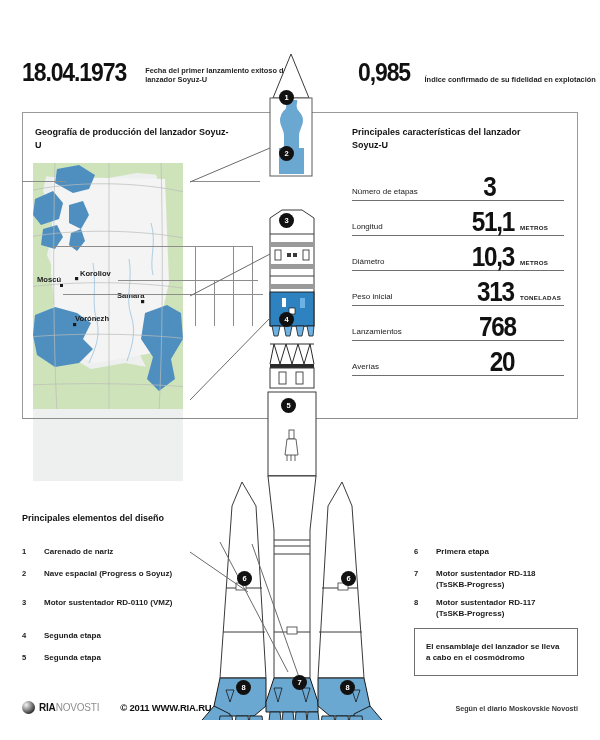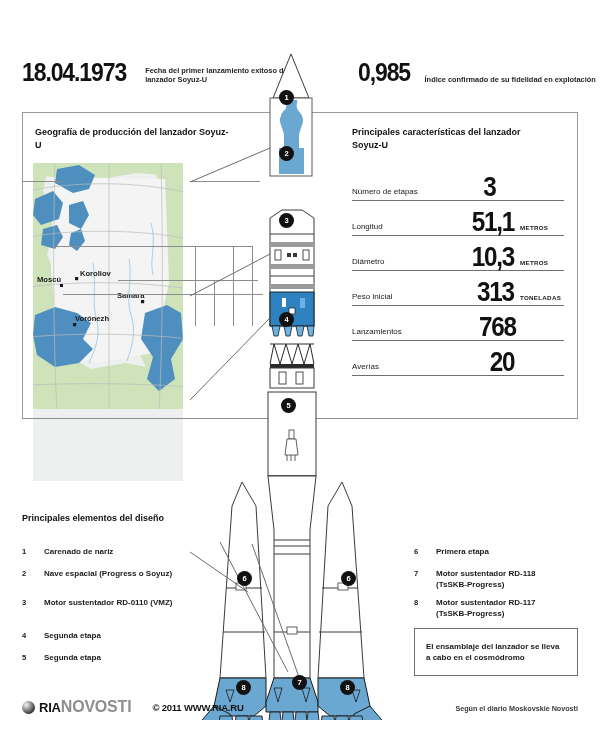--- a/index.html
+++ b/index.html
@@ -140,22 +140,22 @@
   
   .footer-logo {
     position: absolute; left: 22px; top: 700px;
     display: flex; align-items: center; height: 14px;
   }
   .logo-mark {
     width: 13px; height: 13px; border-radius: 50%;
     background: radial-gradient(circle at 32% 30%, #f4f4f4 0%, #9b9b9b 35%, #2b2b2b 75%, #111 100%);
     margin-right: 4px; flex: 0 0 13px;
   }
-  .logo-ria { font-size: 13px; font-weight: 700; letter-spacing: -.2px; color: #111; }
-  .logo-novosti { font-size: 16px; font-weight: 700; letter-spacing: -.2px; color: #8e8e8e; }
+  .logo-ria { font-size: 10px; font-weight: 700; letter-spacing: -.2px; color: #111; }
+  .logo-novosti { font-size: 10px; font-weight: 400; letter-spacing: -.2px; color: #8e8e8e; }
   .logo-copy { font-size: 9.5px; font-weight: 700; color: #111; margin-left: 21px; letter-spacing: -.2px; }
   .footer-source {
     position: absolute; right: 22px; top: 704px;
     font-size: 7.2px; font-weight: 600; color: #3a3a3a;
   }
 </style>
 </head>
 <body>
 
 <div class="root">

